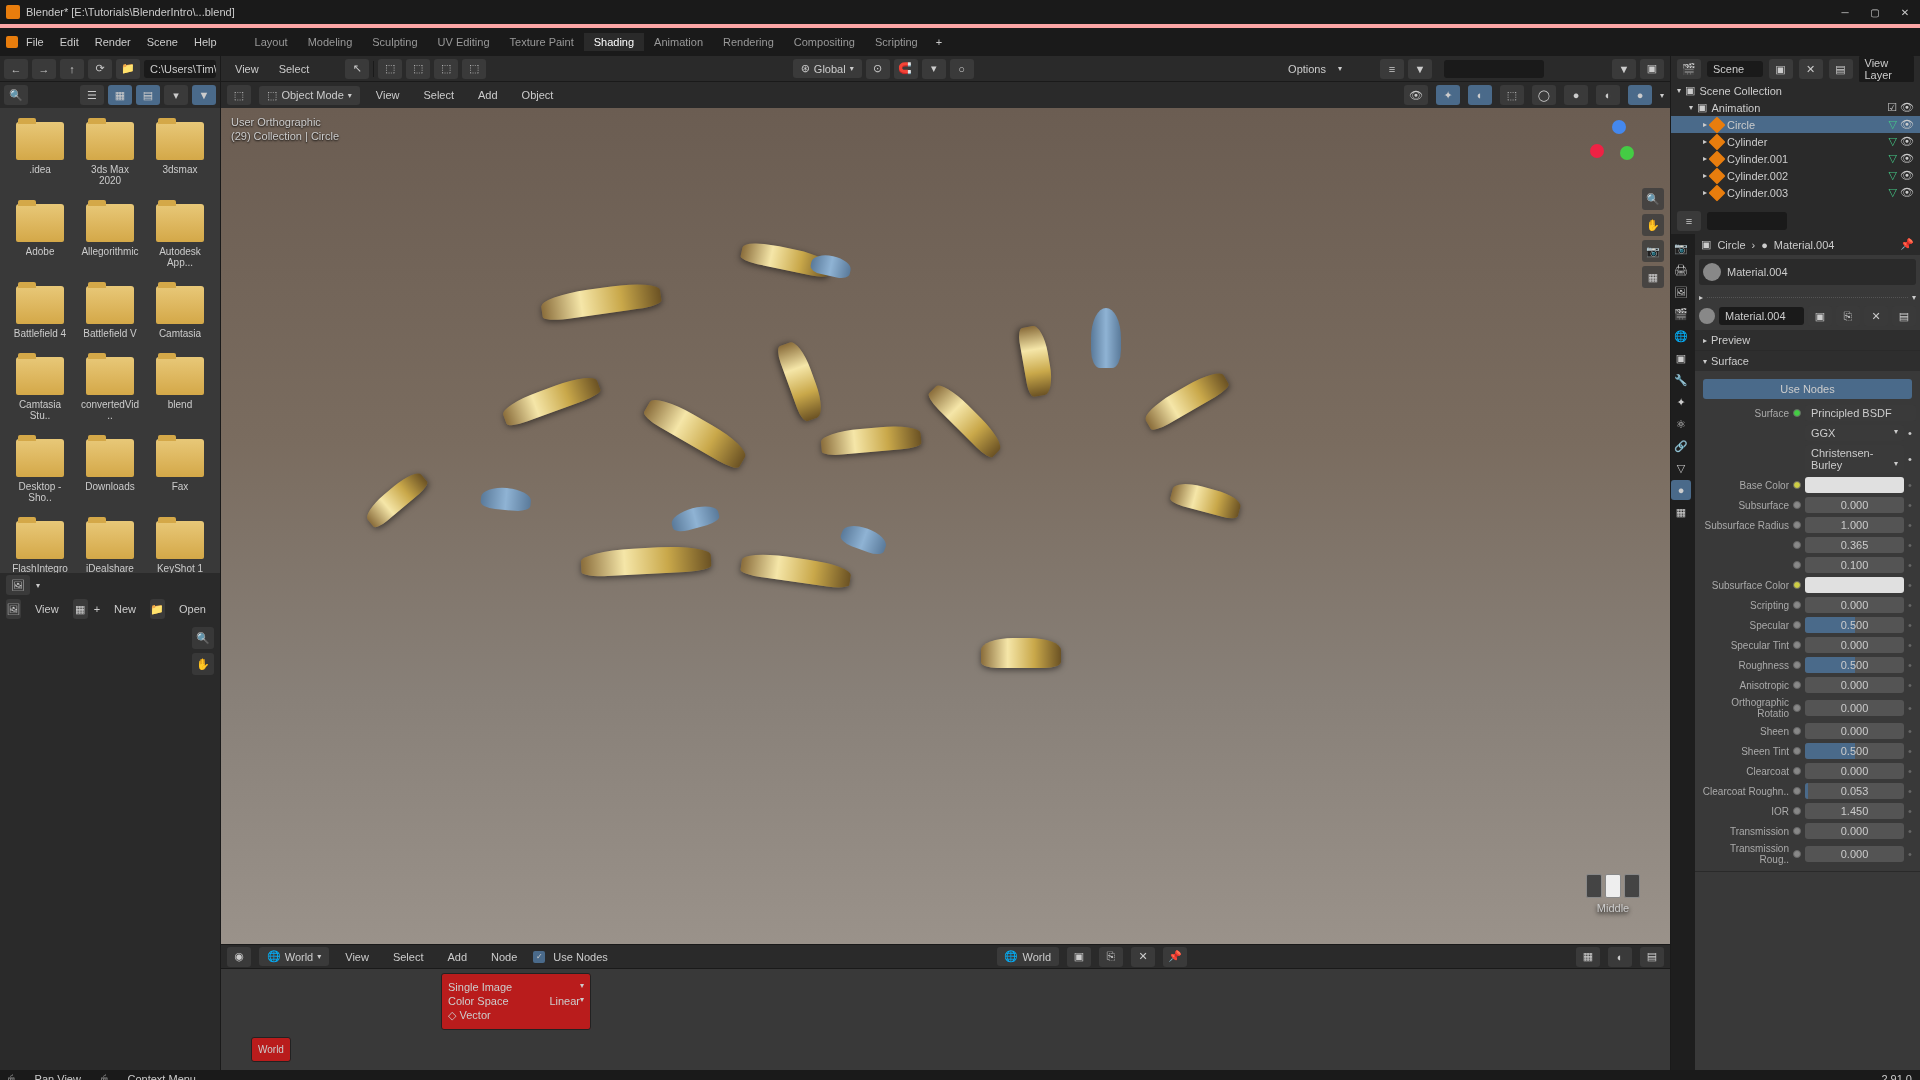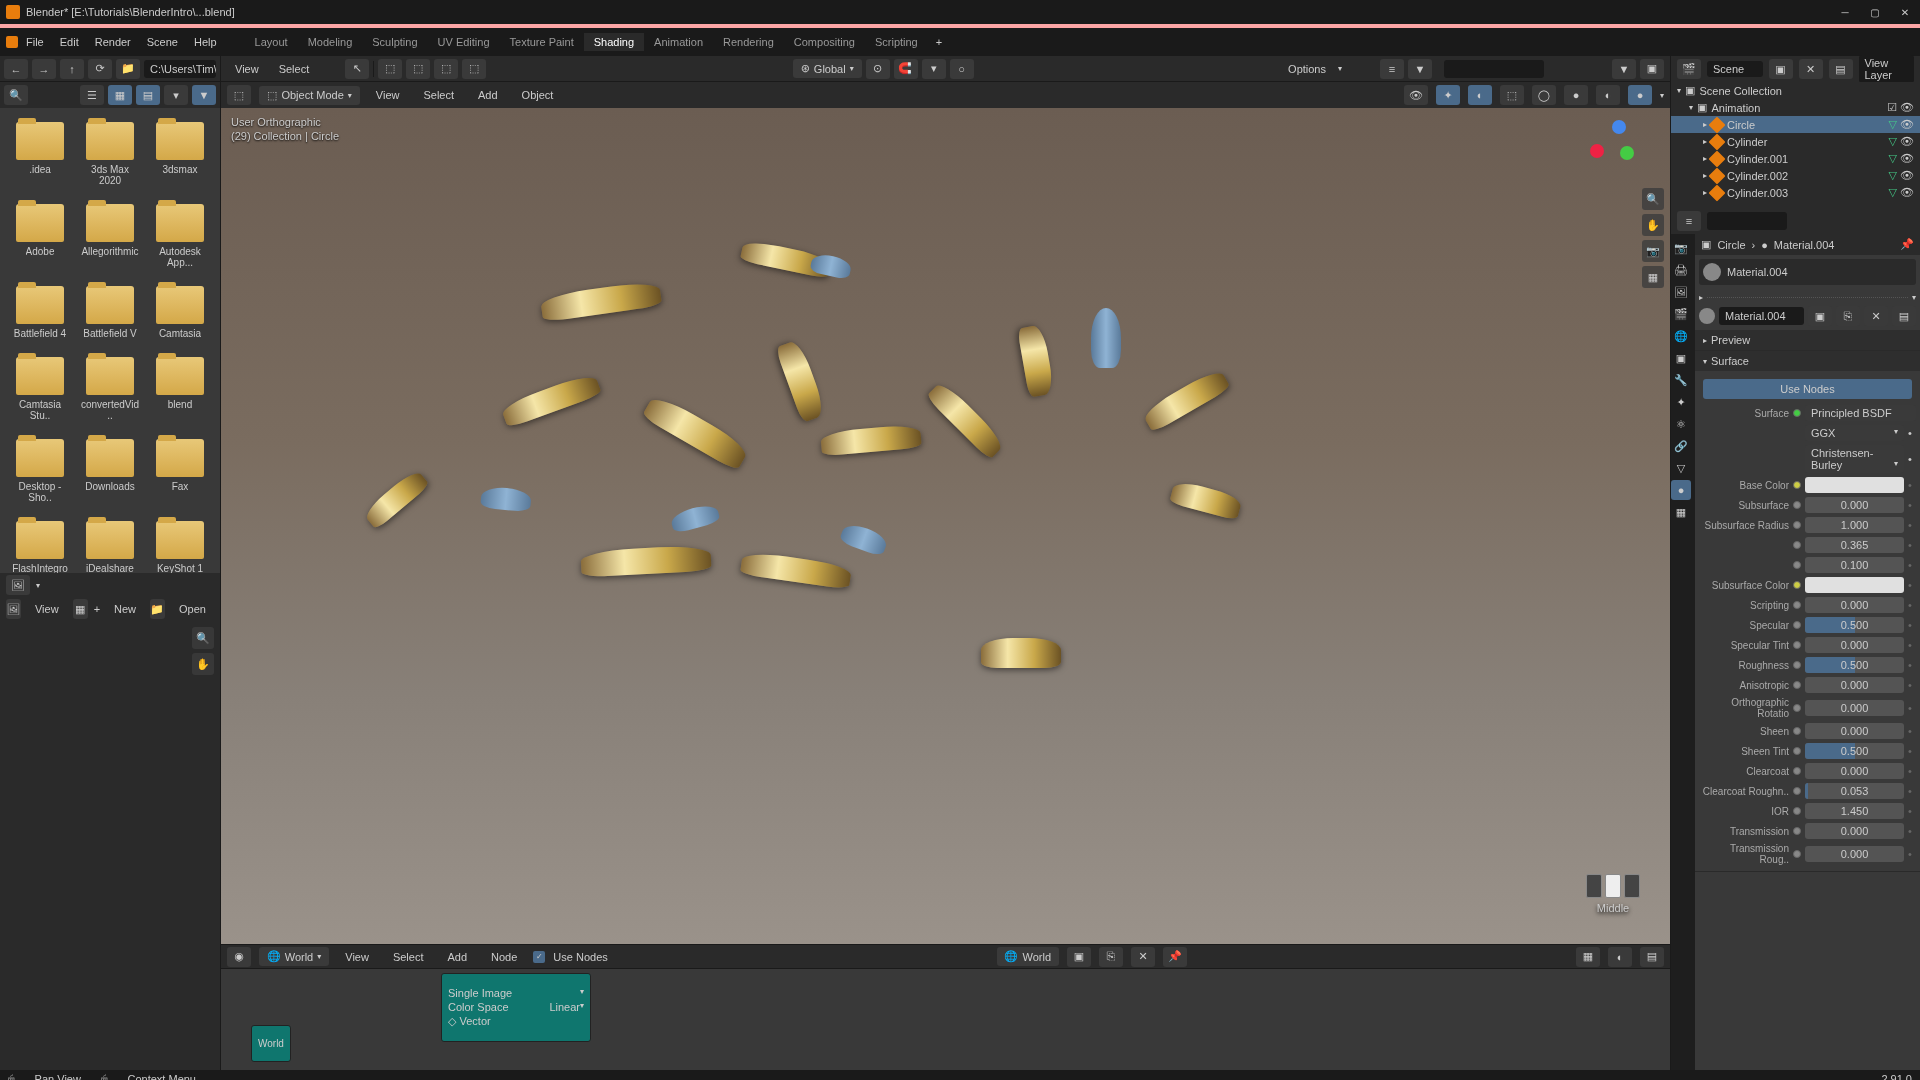--- a/index.html
+++ b/index.html
@@ -39,21 +39,21 @@
 .gizmo-circle{width:14px;height:14px;border-radius:50%;position:absolute}
 .side-tools{position:absolute;right:6px;top:80px;display:flex;flex-direction:column;gap:4px}
 .side-tool{width:22px;height:22px;background:rgba(60,60,60,0.8);border-radius:3px;display:flex;align-items:center;justify-content:center}
 .middle-label{position:absolute;right:30px;bottom:30px;font-size:24px;color:#eee;text-shadow:0 2px 4px #000;display:flex;flex-direction:column;align-items:center;gap:4px}
 .mouse-icon{display:flex;gap:3px}
 .mouse-btn{width:16px;height:24px;background:#444;border:1px solid #888;border-radius:2px}
 .mouse-btn.middle{background:#eee}
 .node-editor{height:126px;background:#2a2a2a;border-top:1px solid #1a1a1a;display:flex;flex-direction:column}
 .node-header{height:24px;display:flex;align-items:center;padding:0 6px;gap:8px;border-bottom:1px solid #1a1a1a}
 .node-content{flex:1;background:#393939;position:relative}
-.node-box{position:absolute;background:#0f766e;border:1px solid #222;border-radius:3px;padding:12px 6px;font-size:10px}
+.node-box{position:absolute;background:#b91c1c;border:1px solid #222;border-radius:3px;padding:6px 6px;font-size:10px}
 .img-header{height:24px;background:#2a2a2a;display:flex;align-items:center;padding:0 6px;gap:6px}
 .right-panel{width:250px;background:#393939;display:flex;flex-direction:column;border-left:1px solid #1a1a1a}
 .scene-header{height:26px;background:#2a2a2a;display:flex;align-items:center;padding:0 6px;gap:6px}
 .outliner{height:126px;overflow-y:auto;background:#2a2a2a}
 .outliner-row{display:flex;align-items:center;padding:2px 6px;gap:4px}
 .outliner-row.selected{background:#4a6a8a}
 .obj-icon{width:12px;height:12px;background:#e87d0d;border-radius:1px;transform:rotate(45deg);display:inline-block}
 .vis-icons{margin-left:auto;display:flex;gap:3px}
 .properties{flex:1;display:flex;overflow:hidden}
 .prop-tabs{width:24px;background:#1e1e1e;display:flex;flex-direction:column;gap:2px;padding-top:4px}

